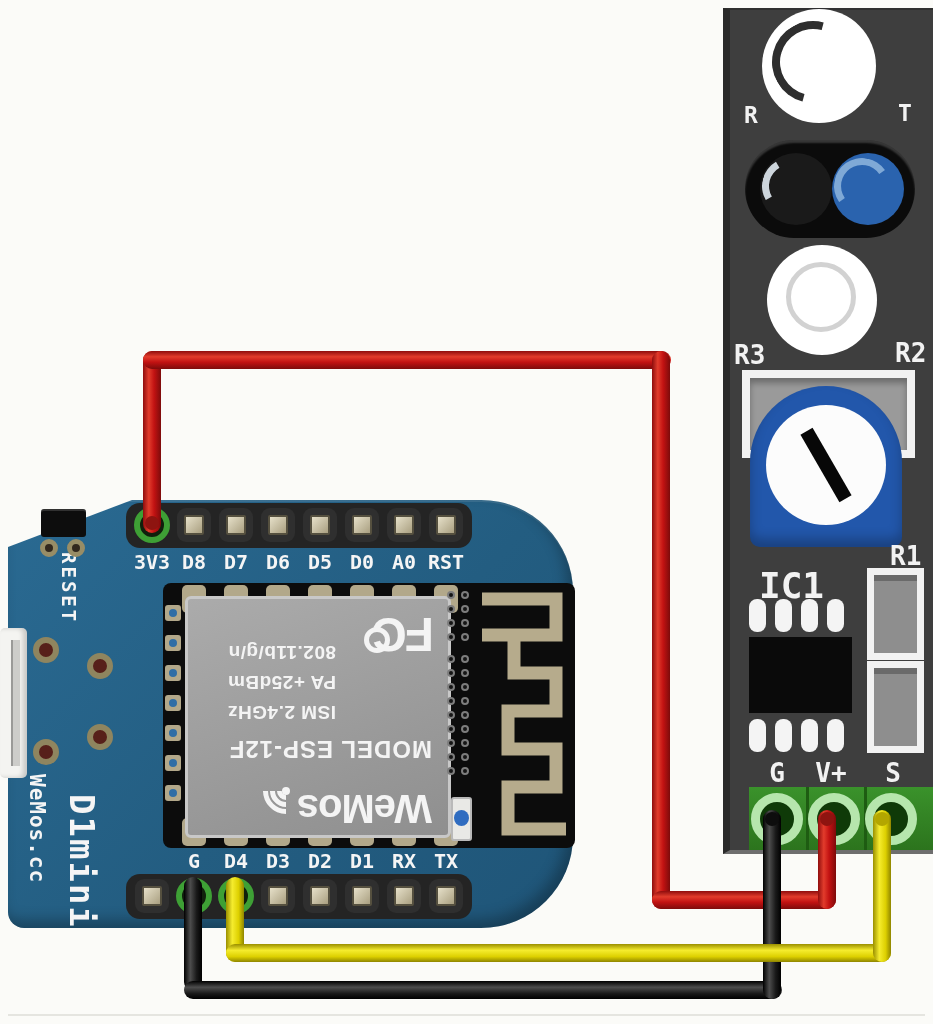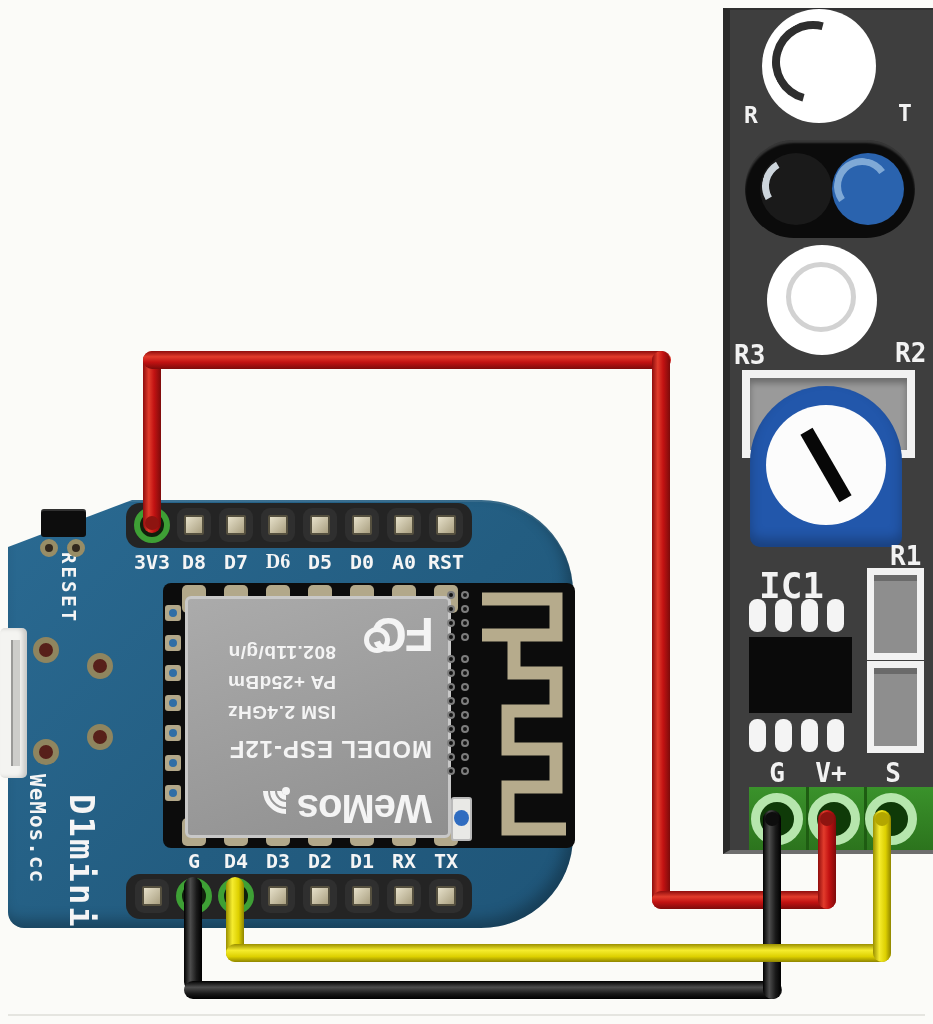--- a/index.html
+++ b/index.html
@@ -123,21 +123,21 @@
         <div class="pin-pad" style="left:226px;"></div>
       <div class="pin-cell" style="left:261px;"></div>
         <div class="pin-pad" style="left:268px;"></div>
       <div class="pin-cell" style="left:303px;"></div>
         <div class="pin-pad" style="left:310px;"></div>
     </div>
 
     <span class="pin-label silk" style="left:144px;top:50px;">3V3</span>
     <span class="pin-label silk" style="left:186px;top:50px;text-align:center;">D8</span>
     <span class="pin-label silk" style="left:228px;top:50px;">D7</span>
-    <span class="pin-label silk" style="left:270px;top:50px;font-family:Liberation Serif, serif;">D6</span>
+    <span class="pin-label silk" style="left:270px;top:50px;">D6</span>
     <span class="pin-label silk" style="left:312px;top:50px;">D5</span>
     <span class="pin-label silk" style="left:354px;top:50px;">D0</span>
     <span class="pin-label silk" style="left:396px;top:50px;">A0</span>
     <span class="pin-label silk" style="left:438px;top:50px;">RST</span>
 
     <div id="esp" class="abs">
 
       <div class="cast" style="left:19px;top:2px;">
           <i class="hole" style="top:14px;background:#4a4a4a;"></i>
         </div>

